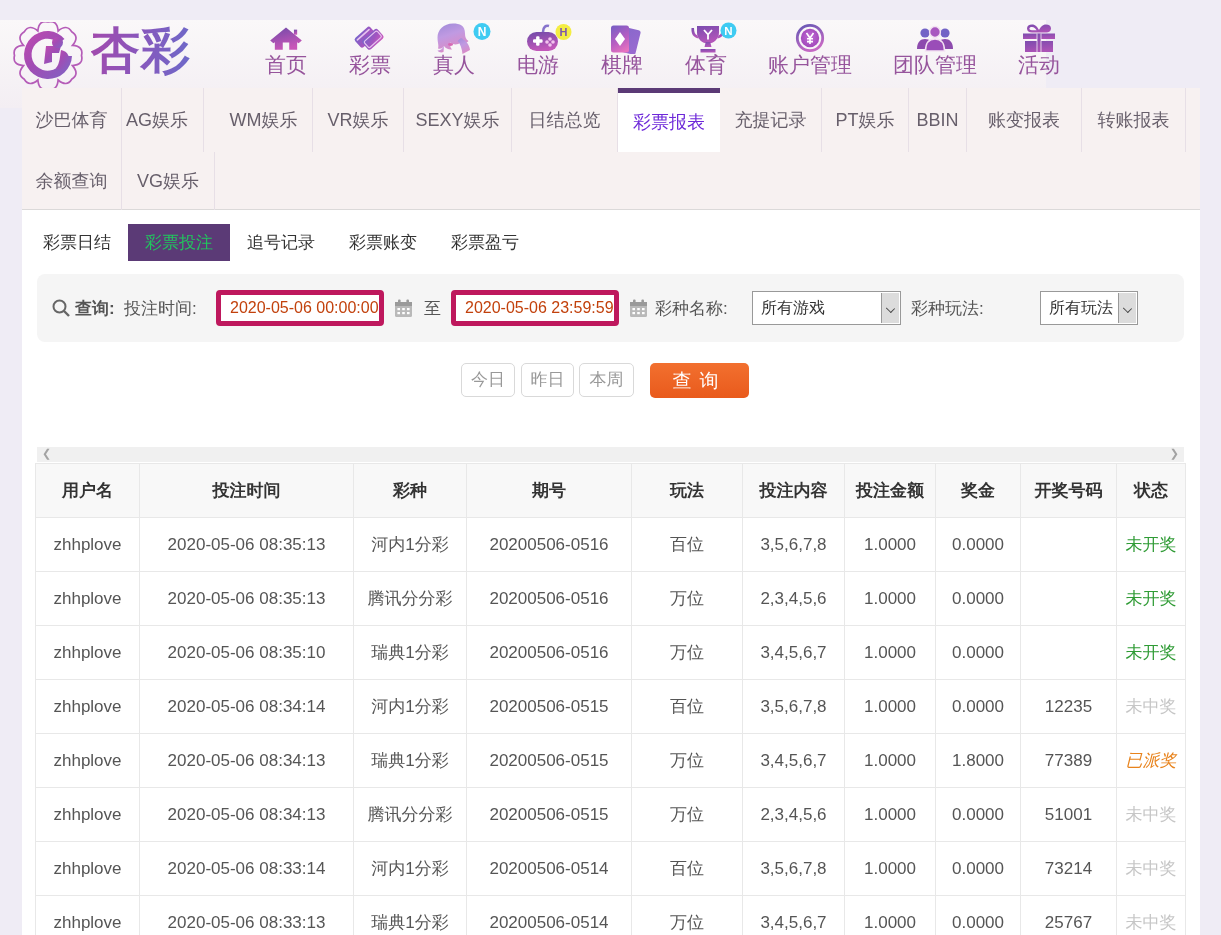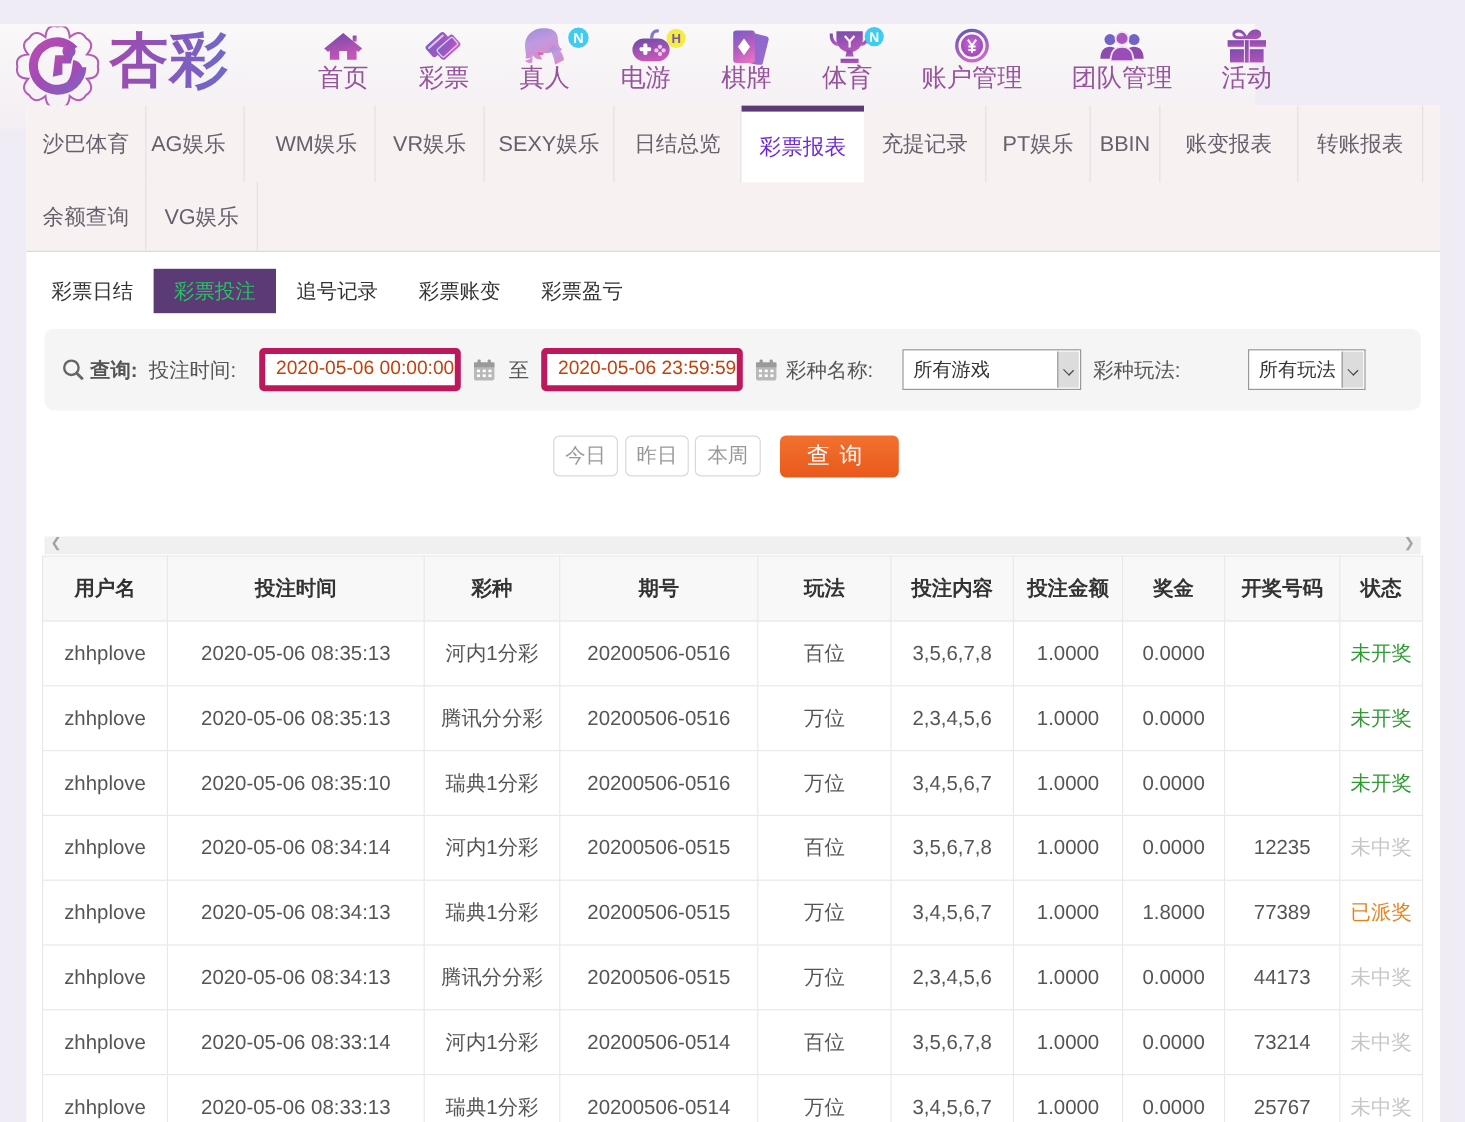--- a/index.html
+++ b/index.html
@@ -54,21 +54,21 @@
 
 .scrollstrip { position:absolute; left:15px; top:359px; width:1147px; height:15px; background:#f0f0f0; }
 .arr { position:absolute; top:-1px; font-size:11px; color:#a3a3a3; line-height:15px; }
 
 .tbl { position:absolute; left:13px; top:375px; border-collapse:collapse; table-layout:fixed; }
 .tbl th { height:54px; background:#f8f8f8; font-size:17px; color:#333; font-weight:bold;
   border:1px solid #e8e8e8; text-align:center; }
 .tbl td { height:54px; font-size:17px; color:#555; border:1px solid #e8e8e8;
   text-align:center; background:#fff; }
 .g { color:#2f9b35 !important; }
-.o { color:#e8831c !important; }
+.o { color:#e8831c !important;font-style:italic; }
 .x { color:#c6c6c6 !important; }
 </style>
 </head>
 <body>
 <div class="hdr">
   <div class="logo">
     <svg width="72" height="68" viewBox="0 0 72 68">
       <defs>
         <linearGradient id="lg1" x1="0" y1="0" x2="1" y2="1">
           <stop offset="0" stop-color="#c04bb0"></stop>
@@ -468,21 +468,21 @@
         </tr>
         <tr>
           <td>zhhplove</td>
           <td>2020-05-06 08:34:13</td>
           <td>腾讯分分彩</td>
           <td>20200506-0515</td>
           <td>万位</td>
           <td>2,3,4,5,6</td>
           <td>1.0000</td>
           <td>0.0000</td>
-          <td>44173</td>
+          <td>51001</td>
           <td class="x">未中奖</td>
         </tr>
         <tr>
           <td>zhhplove</td>
           <td>2020-05-06 08:33:14</td>
           <td>河内1分彩</td>
           <td>20200506-0514</td>
           <td>百位</td>
           <td>3,5,6,7,8</td>
           <td>1.0000</td>

